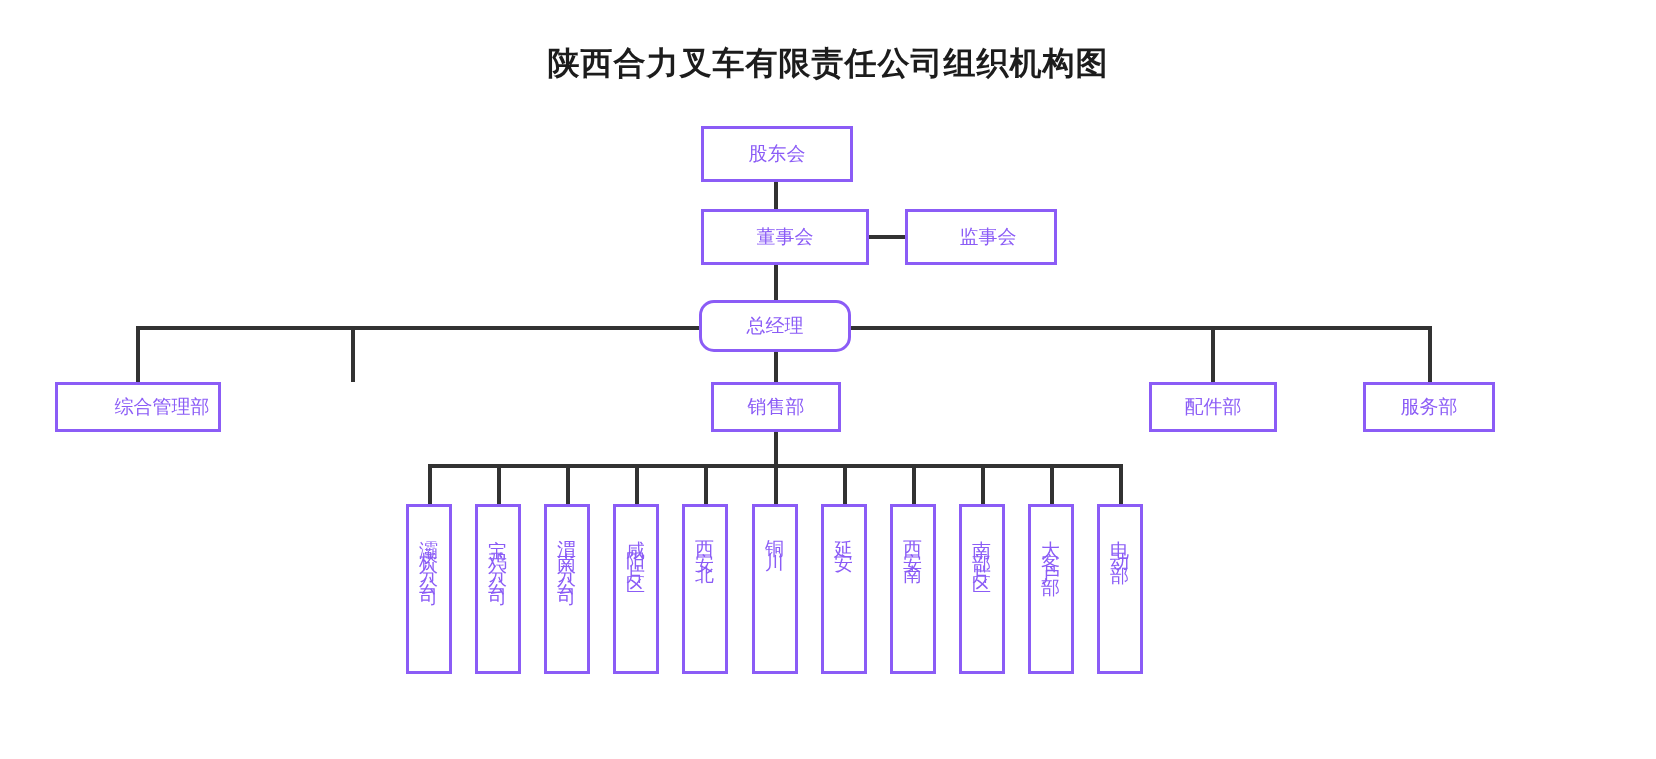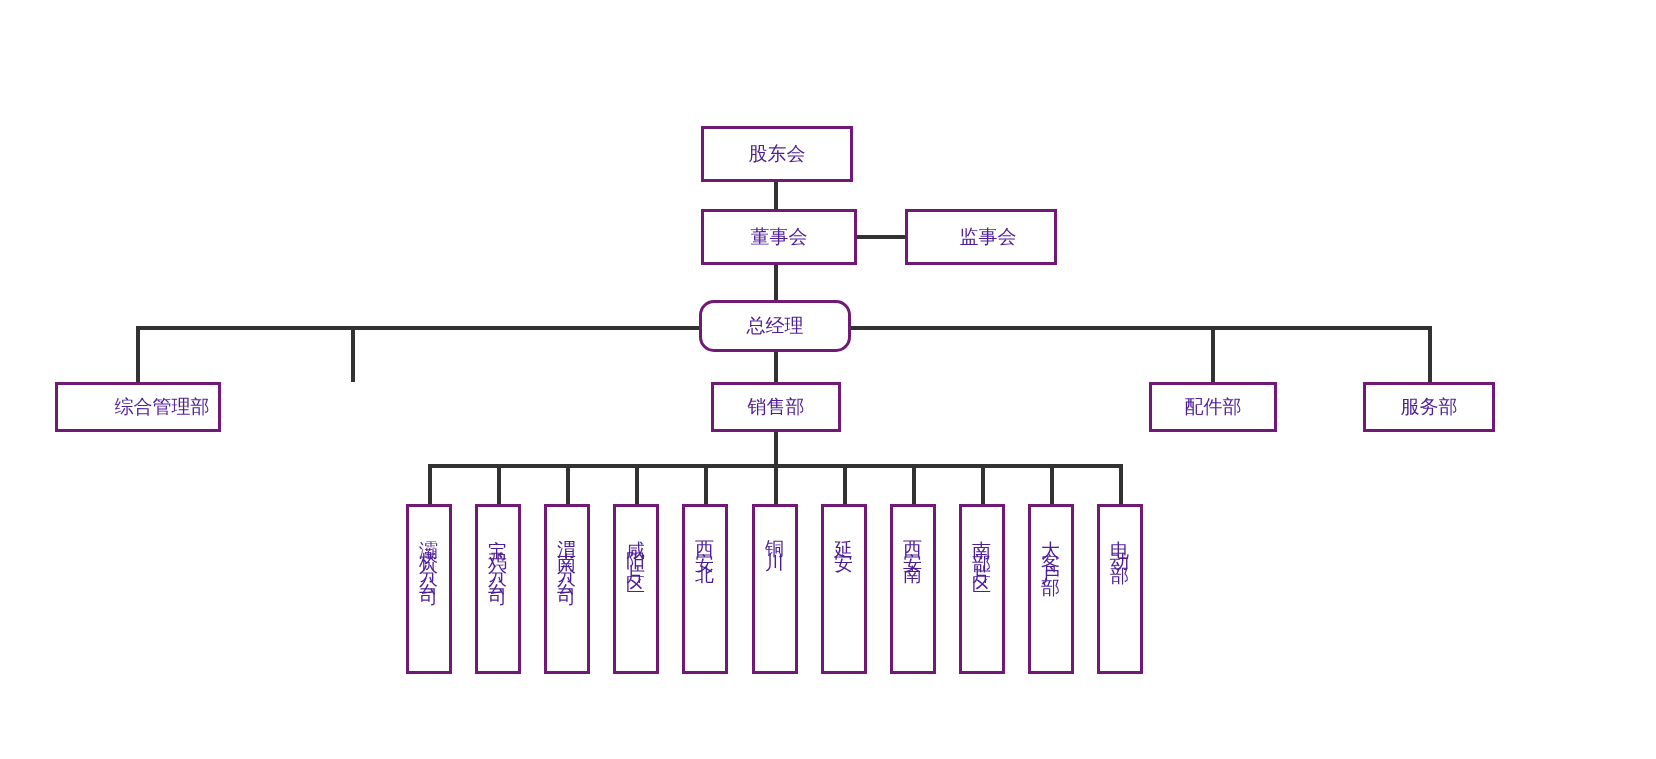--- a/index.html
+++ b/index.html
@@ -29,27 +29,27 @@
     font-family: "Liberation Sans", "DejaVu Sans", sans-serif;
     font-weight: bold;
     font-size: 32px;
     letter-spacing: 1px;
     color: #1c1c1c;
     white-space: nowrap;
   }
   .node {
     position: absolute;
     box-sizing: border-box;
-    border: 3px solid #701a75;
+    border: 3px solid #8b5cf6;
     background: #ffffff;
     display: flex;
     align-items: center;
     justify-content: center;
     font-size: 19px;
-    color: #4c1d95;
+    color: #8b5cf6;
     line-height: 1.15;
     z-index: 3;
   }
   .node.vert {
     font-size: 19px;
     padding-top: 18px;
     align-items: flex-start;
     justify-content: center;
   }
   .node.vert .vtext {
@@ -65,20 +65,21 @@
     z-index: 1;
   }
   .line.h { height: 4px; }
   .line.v { width: 4px; }
 </style>
 </head>
 <body>
 
 <div id="chart-root">
 
+  <div class="title">陕西合力叉车有限责任公司组织机构图</div>
 
   <div class="line v" style="left:774px; top:180px; height:30px;"></div>
 
   <div class="line h" style="left:850px; top:235px; width:58px;"></div>
 
   <div class="line v" style="left:774px; top:263px; height:37px;"></div>
 
   <div class="line h" style="left:136px; top:326px; width:1296px;"></div>
 
   <div class="line v" style="left:136px; top:326px; height:56px;"></div>
@@ -103,21 +104,21 @@
   <div class="line v" style="left:843px; top:464px; height:40px;"></div>
   <div class="line v" style="left:912px; top:464px; height:40px;"></div>
   <div class="line v" style="left:981px; top:464px; height:40px;"></div>
   <div class="line v" style="left:1050px; top:464px; height:40px;"></div>
   <div class="line v" style="left:1119px; top:464px; height:40px;"></div>
 
   <div class="node" style="left:701px; top:126px; width:152px; height:56px;">
     <span>股东会</span>
   </div>
 
-  <div class="node" style="left:701px; top:209px; width:156px; height:56px;">
+  <div class="node" style="left:701px; top:209px; width:168px; height:56px;">
     <span>董事会</span>
   </div>
 
   <div class="node" style="left:905px; top:209px; width:152px; height:56px;padding-left:14px;">
     <span>监事会</span>
   </div>
 
   <div class="node" style="left:699px; top:300px; width:152px; height:52px;border-radius:15px;">
     <span>总经理</span>
   </div>

